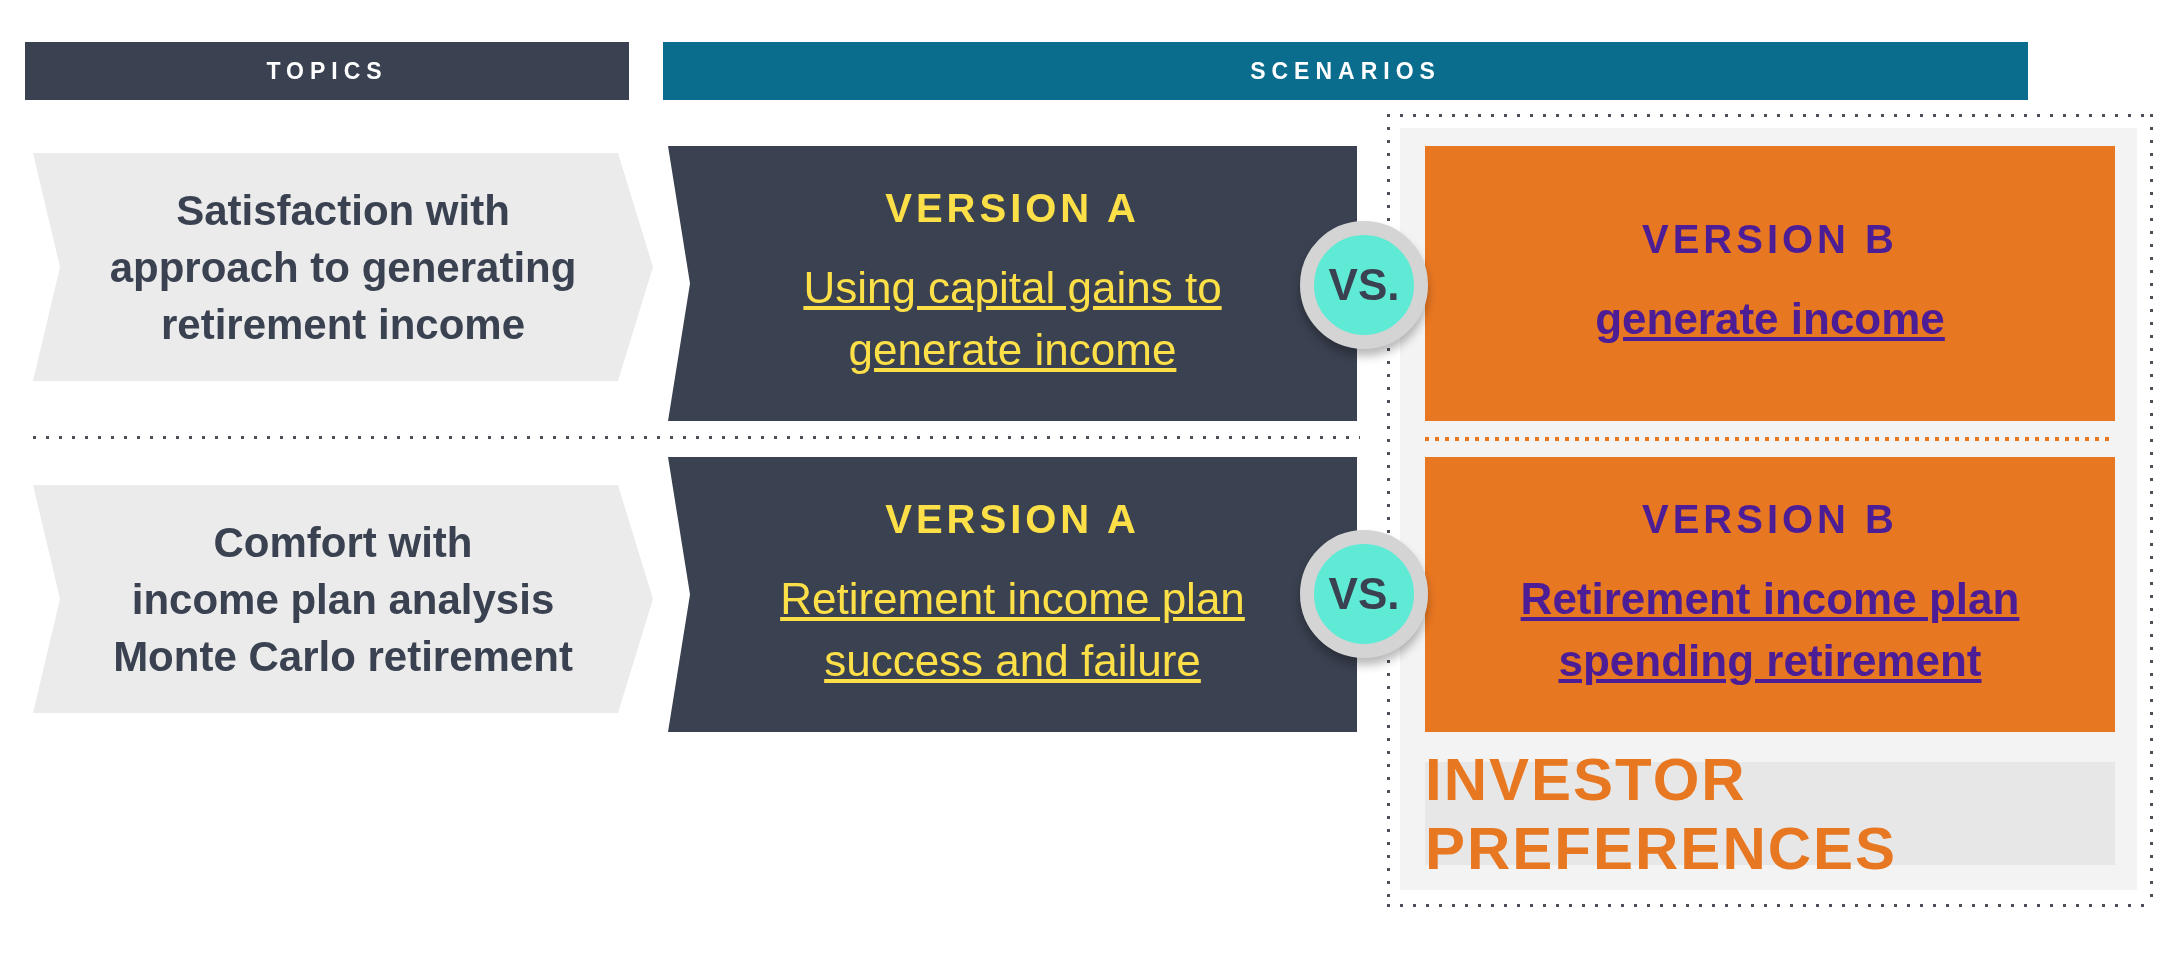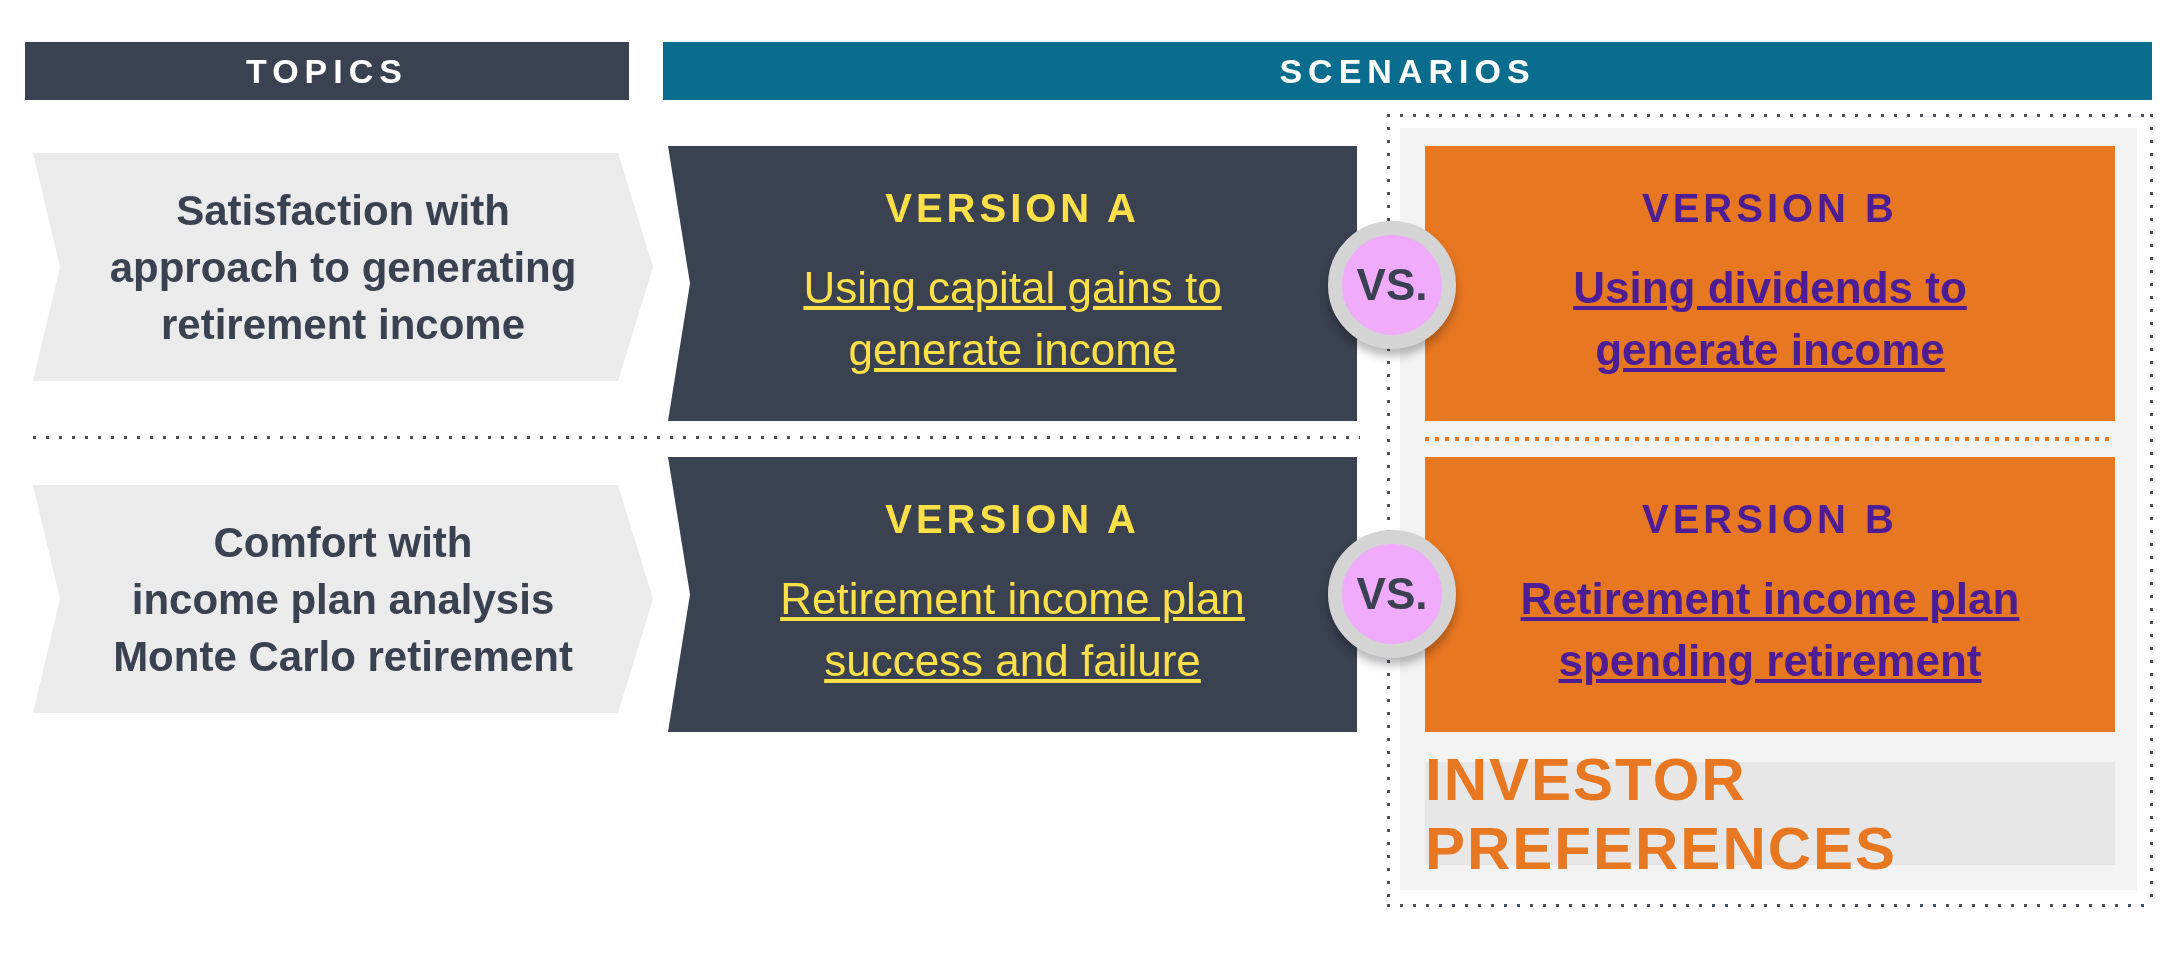--- a/index.html
+++ b/index.html
@@ -4,24 +4,24 @@
 <style>
   html,body { margin:0; padding:0; background:#ffffff; }
   .canvas {
     position:relative; width:2175px; height:975px; background:#fff;
     font-family:"Liberation Sans", sans-serif; overflow:hidden;
   }
   
   .hdr {
     position:absolute; top:42px; height:58px;
     display:flex; align-items:center; justify-content:center;
-    color:#fff; font-size:34px; font-weight:700; letter-spacing:6px;
+    color:#fff; font-size:23px; font-weight:700; letter-spacing:6px;
   }
   .hdr-topics    { left:25px;  width:604px;  background:var(--navy,#3a4150); }
-  .hdr-scenarios { left:663px; width:1489px; background:var(--teal,#0b6d8d);align-items:center; }
+  .hdr-scenarios { left:663px; width:1365px; background:var(--teal,#0b6d8d);align-items:center; }
 
   
   .topic-box {
     position:absolute; left:33px; width:620px; height:228px;
     background:var(--light_gray,#ebebeb); color:var(--navy,#3a4150);
     clip-path:polygon(0 0, 585px 0, 620px 50%, 585px 100%, 0 100%, 27px 50%);
     display:flex; flex-direction:column; align-items:center; justify-content:center;
     font-size:42px; line-height:57px; font-weight:700; text-align:center;
   }
   .topic-row1 { top:153px; }
@@ -67,22 +67,22 @@
     position:absolute; left:33px; top:436px; width:1327px; height:3px;
     background-image:repeating-linear-gradient(to right, var(--dot,#4b5058) 0 3px, transparent 3px 13px);
   }
   .sep-orange {
     position:absolute; left:1425px; top:437px; width:690px; height:4px;
     background-image:repeating-linear-gradient(to right, var(--orange,#e87722) 0 4px, transparent 4px 10px);
   }
 
   
   .vs-circle {
-    position:absolute; left:1328px; width:100px; height:100px;
-    background:#f0abfc; border:14px solid #d4d4d4; border-radius:50%;
+    position:absolute; left:1300px; width:100px; height:100px;
+    background:#5eead4; border:14px solid #d4d4d4; border-radius:50%;
     box-shadow:0 7px 10px rgba(0,0,0,0.28);
     display:flex; align-items:center; justify-content:center;
     color:var(--navy,#3a4150); font-size:44px; font-weight:700;
   }
   .vs-row1 { top:221px; }
   .vs-row2 { top:530px; }
 
   
   .investor-box {
     position:absolute; left:1425px; top:762px; width:690px; height:103px;
@@ -122,21 +122,20 @@
     <div class="ver-heading">VERSION A</div>
     <div class="ver-body">
       <div>Using capital gains to</div>
       <div>generate income</div>
     </div>
   </div>
 
   <div class="vb-box row1">
     <div class="ver-heading">VERSION B</div>
     <div class="ver-body">
-      <div>Using dividends to</div>
       <div>generate income</div>
     </div>
   </div>
 
   <div class="vs-circle vs-row1">
     <span>VS.</span>
   </div>
 
   <div class="topic-box topic-row2">
     <div>Comfort with</div>

